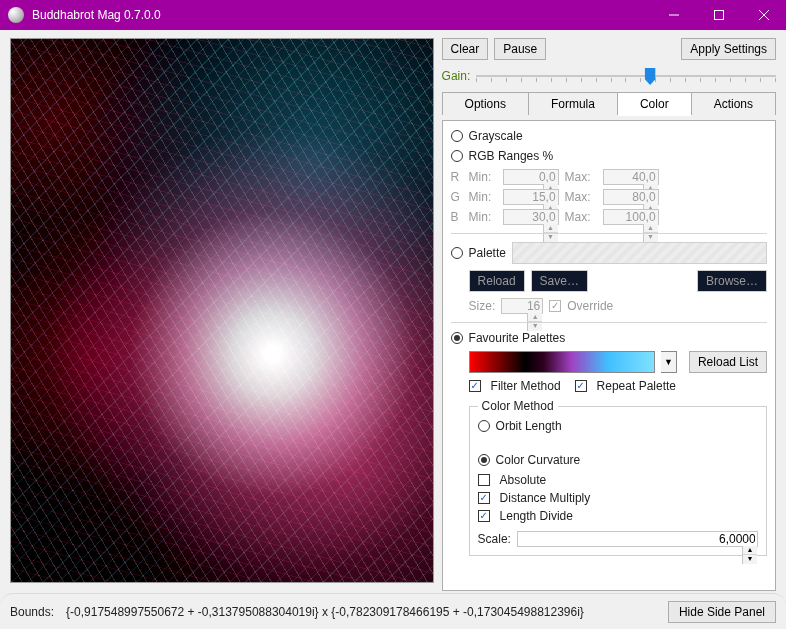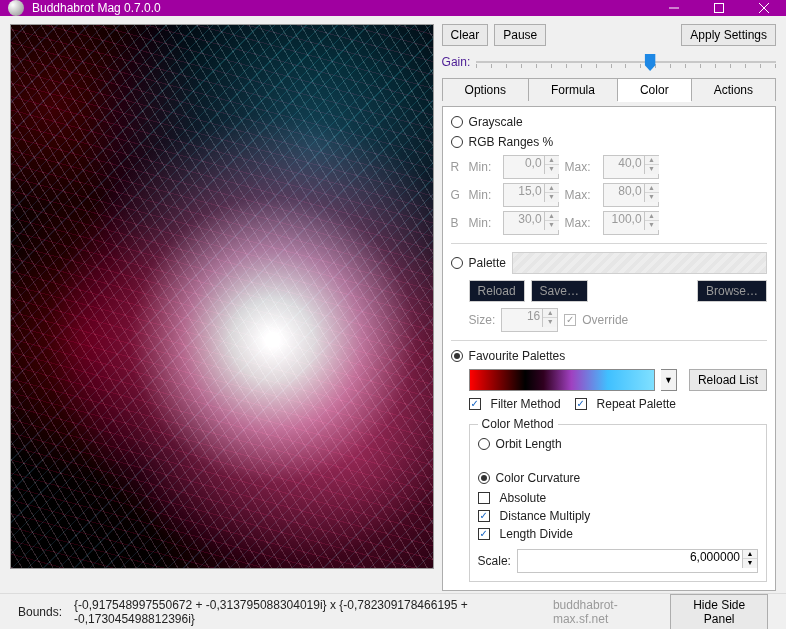--- a/index.html
+++ b/index.html
@@ -29,21 +29,21 @@
     #0a0005;
   filter: contrast(1.1) saturate(1.2);
 }
 
 .side-panel { flex: 1; display: flex; flex-direction: column; gap: 6px; }
 .toprow { display: flex; gap: 6px; }
 button { font-size: 12px; padding: 3px 8px; background: #e9e9e9; border: 1px solid #adadad; cursor: pointer; }
 .apply-btn { margin-left: auto; }
 
 .gain-row { display: flex; align-items: center; gap: 6px; }
-.gain-row label { color: #4c1d95; }
+.gain-row label { color: #4d7c0f; }
 .slider { flex: 1; position: relative; height: 20px; }
 .slider .track { position: absolute; left: 0; right: 0; top: 9px; height: 2px; background: #c8c8c8; }
 .slider .ticks { position: absolute; left: 0; right: 0; top: 12px; height: 5px; display: flex; justify-content: space-between; }
 .slider .ticks span { width: 1px; height: 4px; background: #b0b0b0; }
 .slider .thumb { position: absolute; top: 2px; width: 11px; height: 17px; background: #1e88e5; transform: translateX(-50%); clip-path: polygon(0 0,100% 0,100% 65%,50% 100%,0 65%); }
 
 .tabs { display: flex; margin-bottom: -1px; }
 .tab { padding: 4px 22px; border: 1px solid #adadad; border-bottom: none; background: #f0f0f0; cursor: pointer; position: relative; }
 .tab + .tab { border-left: none; }
 .tab.active { background: #fff; z-index: 2; }
@@ -52,41 +52,41 @@
 
 .row { display: flex; align-items: center; gap: 6px; }
 .row label { color: #222; }
 .muted, .muted * { color: #9a9a9a !important; }
 .radio { width: 12px; height: 12px; border: 1px solid #333; border-radius: 50%; display:inline-flex; align-items:center; justify-content:center; }
 .radio.sel::after { content:""; width:6px; height:6px; border-radius:50%; background:#333; }
 .chk { width:12px; height:12px; border:1px solid #333; display:inline-flex; align-items:center; justify-content:center; font-size:10px; line-height:10px; color:#1060c0; }
 .chk.muted { border-color:#b7b7b7; color:#b7b7b7; }
 
 .numgrid { display:grid; grid-template-columns: 12px 28px 56px 32px 56px; gap:4px 6px; align-items:center; }
-.spin { display:flex; align-items:flex-start; border:1px solid #c6c6c6; background:#fff; height:24px; }
+.spin { display:flex; align-items:flex-end; border:1px solid #c6c6c6; background:#fff; height:16px;flex-direction:column; }
 .spin input { border:none; width:40px; text-align:right; padding:0 2px; font-size:12px; outline:none; background:transparent; }
 .spin .spinbtns { display:flex; flex-direction:column; border-left:1px solid #c6c6c6; }
 .spin .sb { width:14px; height:9px; font-size:7px; line-height:7px; text-align:center; background:#f3f3f3; cursor:pointer; border-bottom:1px solid #d6d6d6; }
 .spin .sb:last-child { border-bottom:none; }
 .spin.muted { background:#f5f5f5; }
 
 hr.sep { border:none; border-top:1px solid #d6d6d6; margin:2px 0; }
 
 .pal-row button, .size-row button { color:#9a9a9a; border-color:#cfcfcf; background:#0f172a; }
 .pal-preview {
   flex:1; height:22px; border:1px solid #888;
   background: linear-gradient(90deg, #f00 0%, #600 18%, #000 30%, #300020 40%, #a040c0 55%, #40c0ff 75%, #80e0ff 100%);
 }
 .pal-dd { width:16px; height:22px; border:1px solid #888; border-left:none; background:#f3f3f3; display:flex; align-items:center; justify-content:center; font-size:9px; }
 .grad-disabled { flex:1; height:22px; border:1px solid #cfcfcf; background: repeating-linear-gradient(135deg,#ededed 0 4px,#e6e6e6 4px 8px); }
 
 fieldset { border:1px solid #cfcfcf; padding:6px 8px 8px 8px; }
 legend { padding:0 4px; color:#222; }
 
-.statusbar { height: 36px; display:flex; align-items:center; padding: 0 18px; gap:12px; border-top:1px solid #dcdcdc; background:#f0f0f0; }
+.statusbar { height: 36px; display:flex; align-items:center; padding: 0 10px; gap:12px; border-top:1px solid #dcdcdc; background:#f0f0f0;border-radius:13px; }
 .statusbar .bounds-label { color:#222; }
 .statusbar .bounds-val { color:#222; }
 .statusbar .spacer { flex:1; }
 .statusbar .site { color:#9a9a9a; }
 .hide-btn { padding:3px 10px; }
 </style>
 </head>
 <body>
 
 <div class="titlebar">
@@ -309,15 +309,14 @@
         </div>
       </fieldset>
     </div>
   </div>
 </div>
 
 <div class="statusbar">
   <span class="bounds-label">Bounds:</span>
   <span class="bounds-val">{-0,917548997550672 + -0,313795088304019i} x {-0,782309178466195 + -0,173045498812396i}</span>
   <span class="spacer"></span>
-  <span class="site">buddhabrot-max.sf.net</span>
   <button class="hide-btn">Hide Side Panel</button>
 </div>
 
 </body></html>

